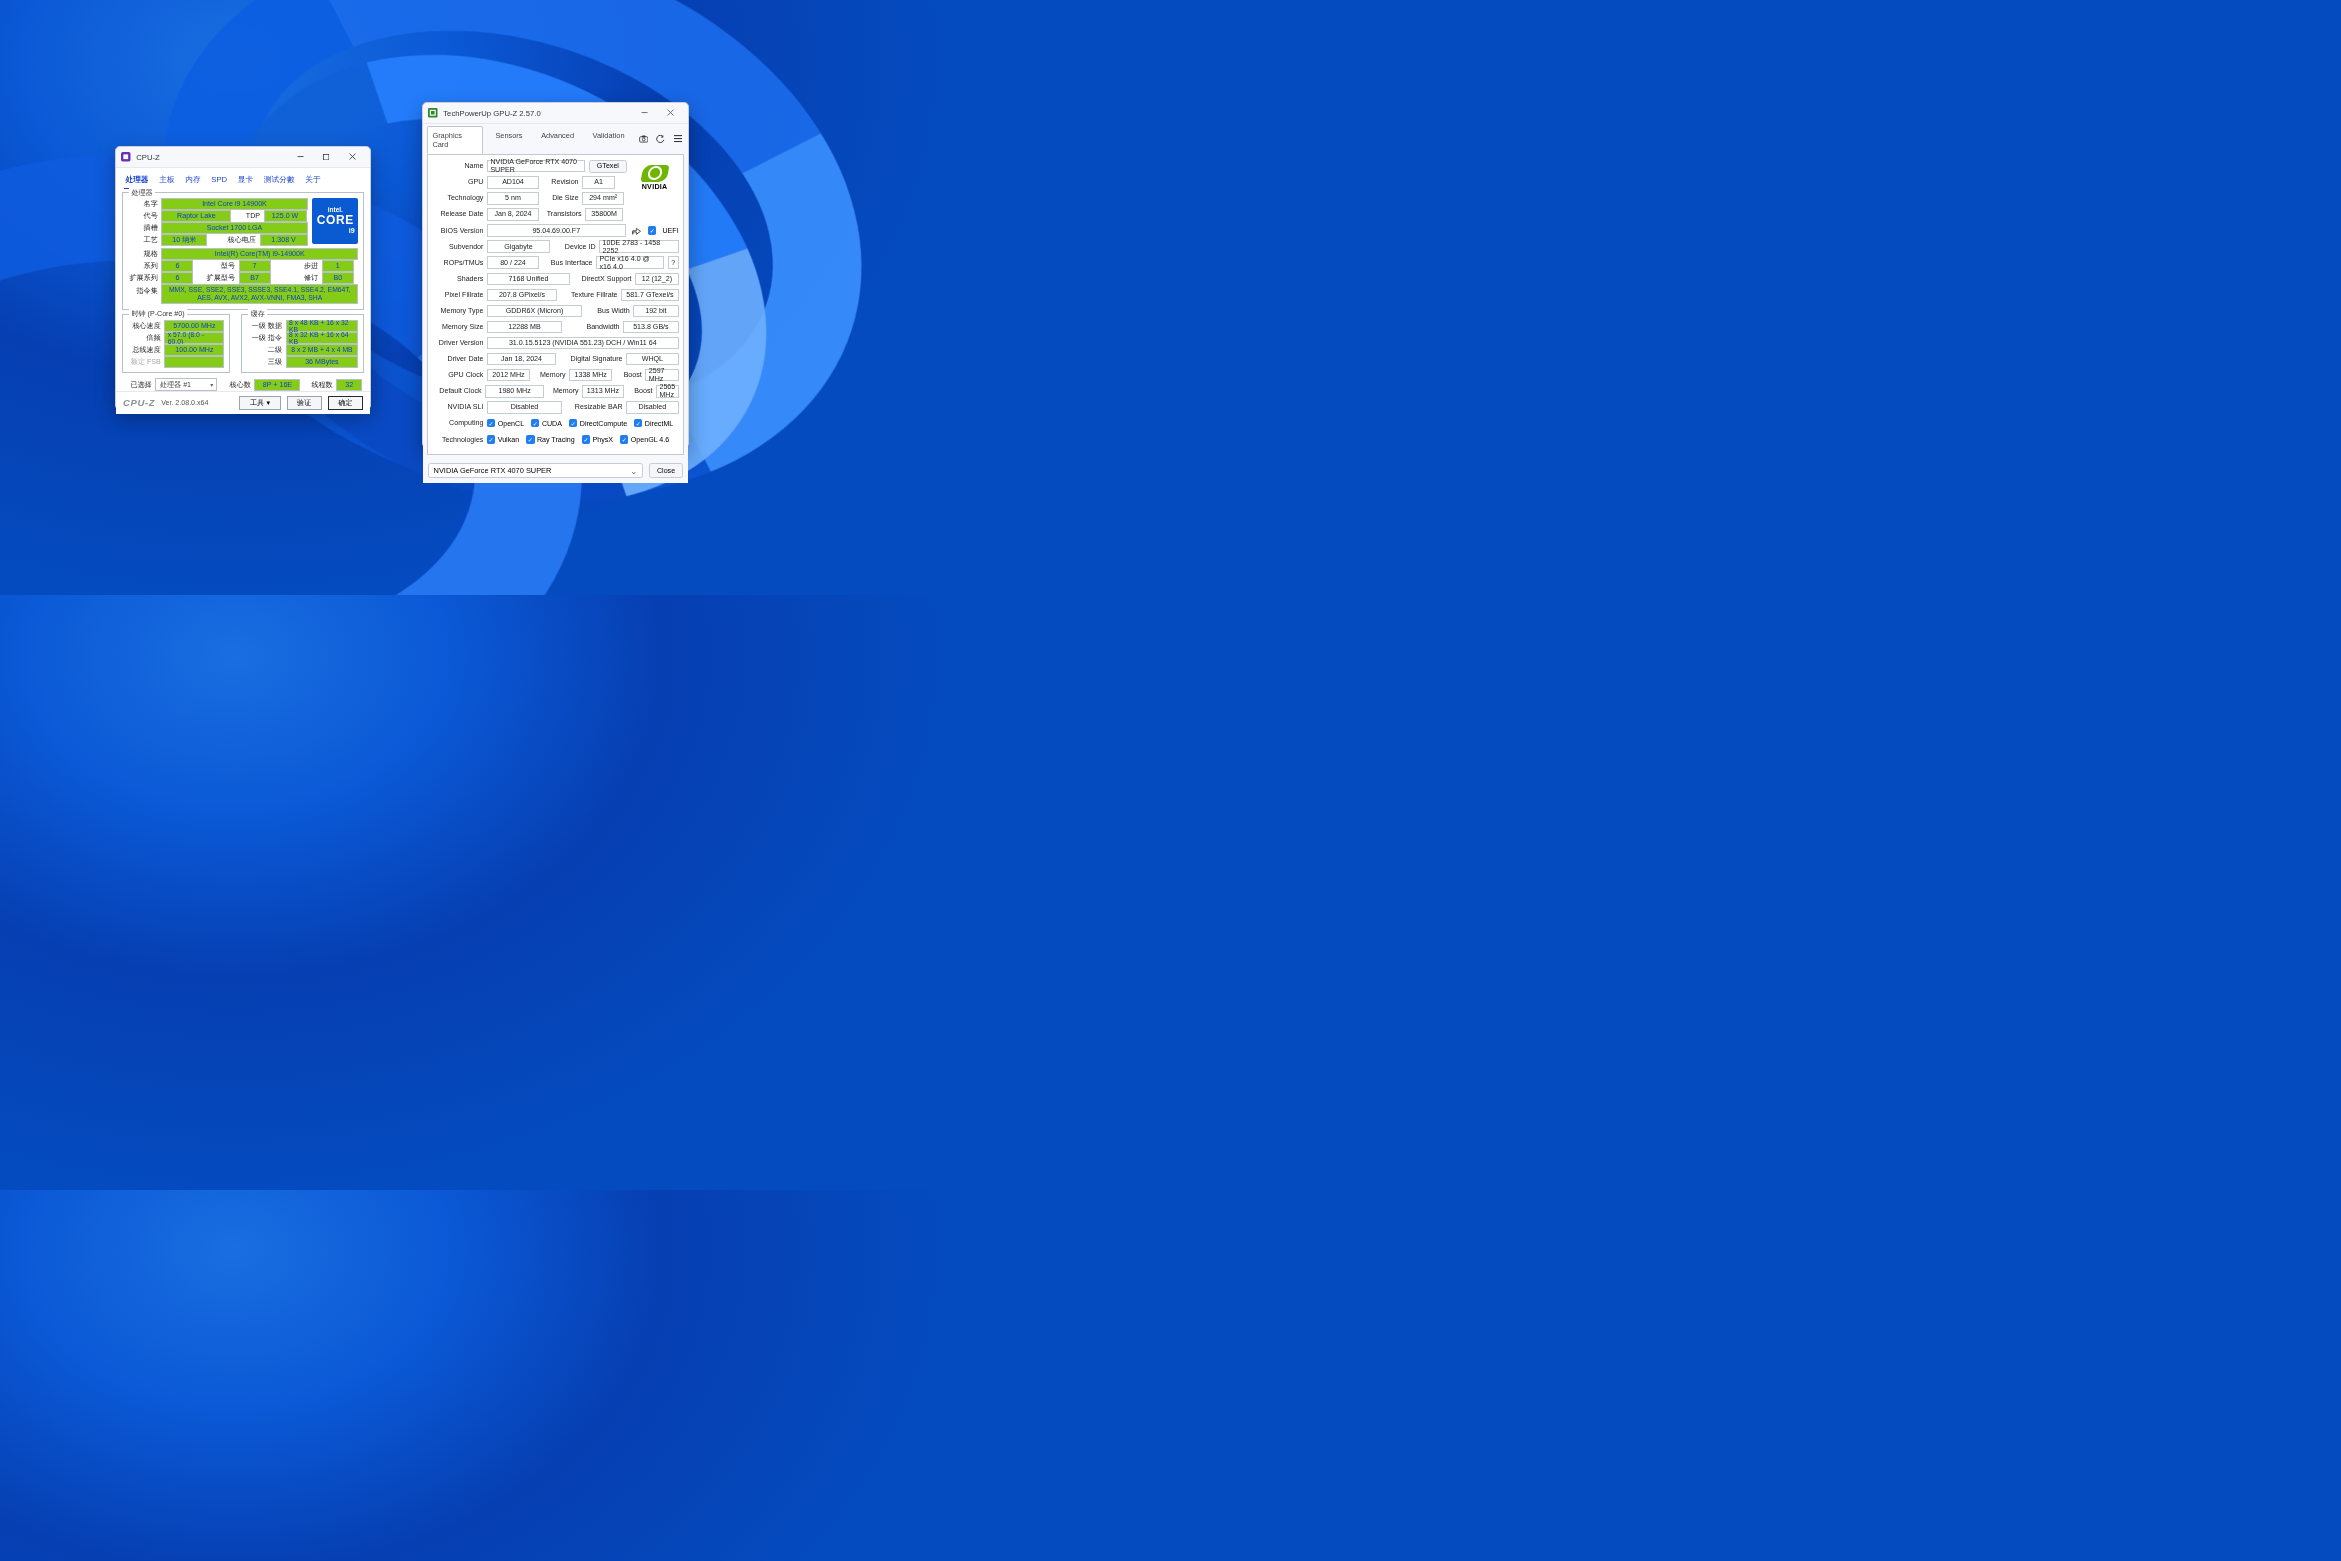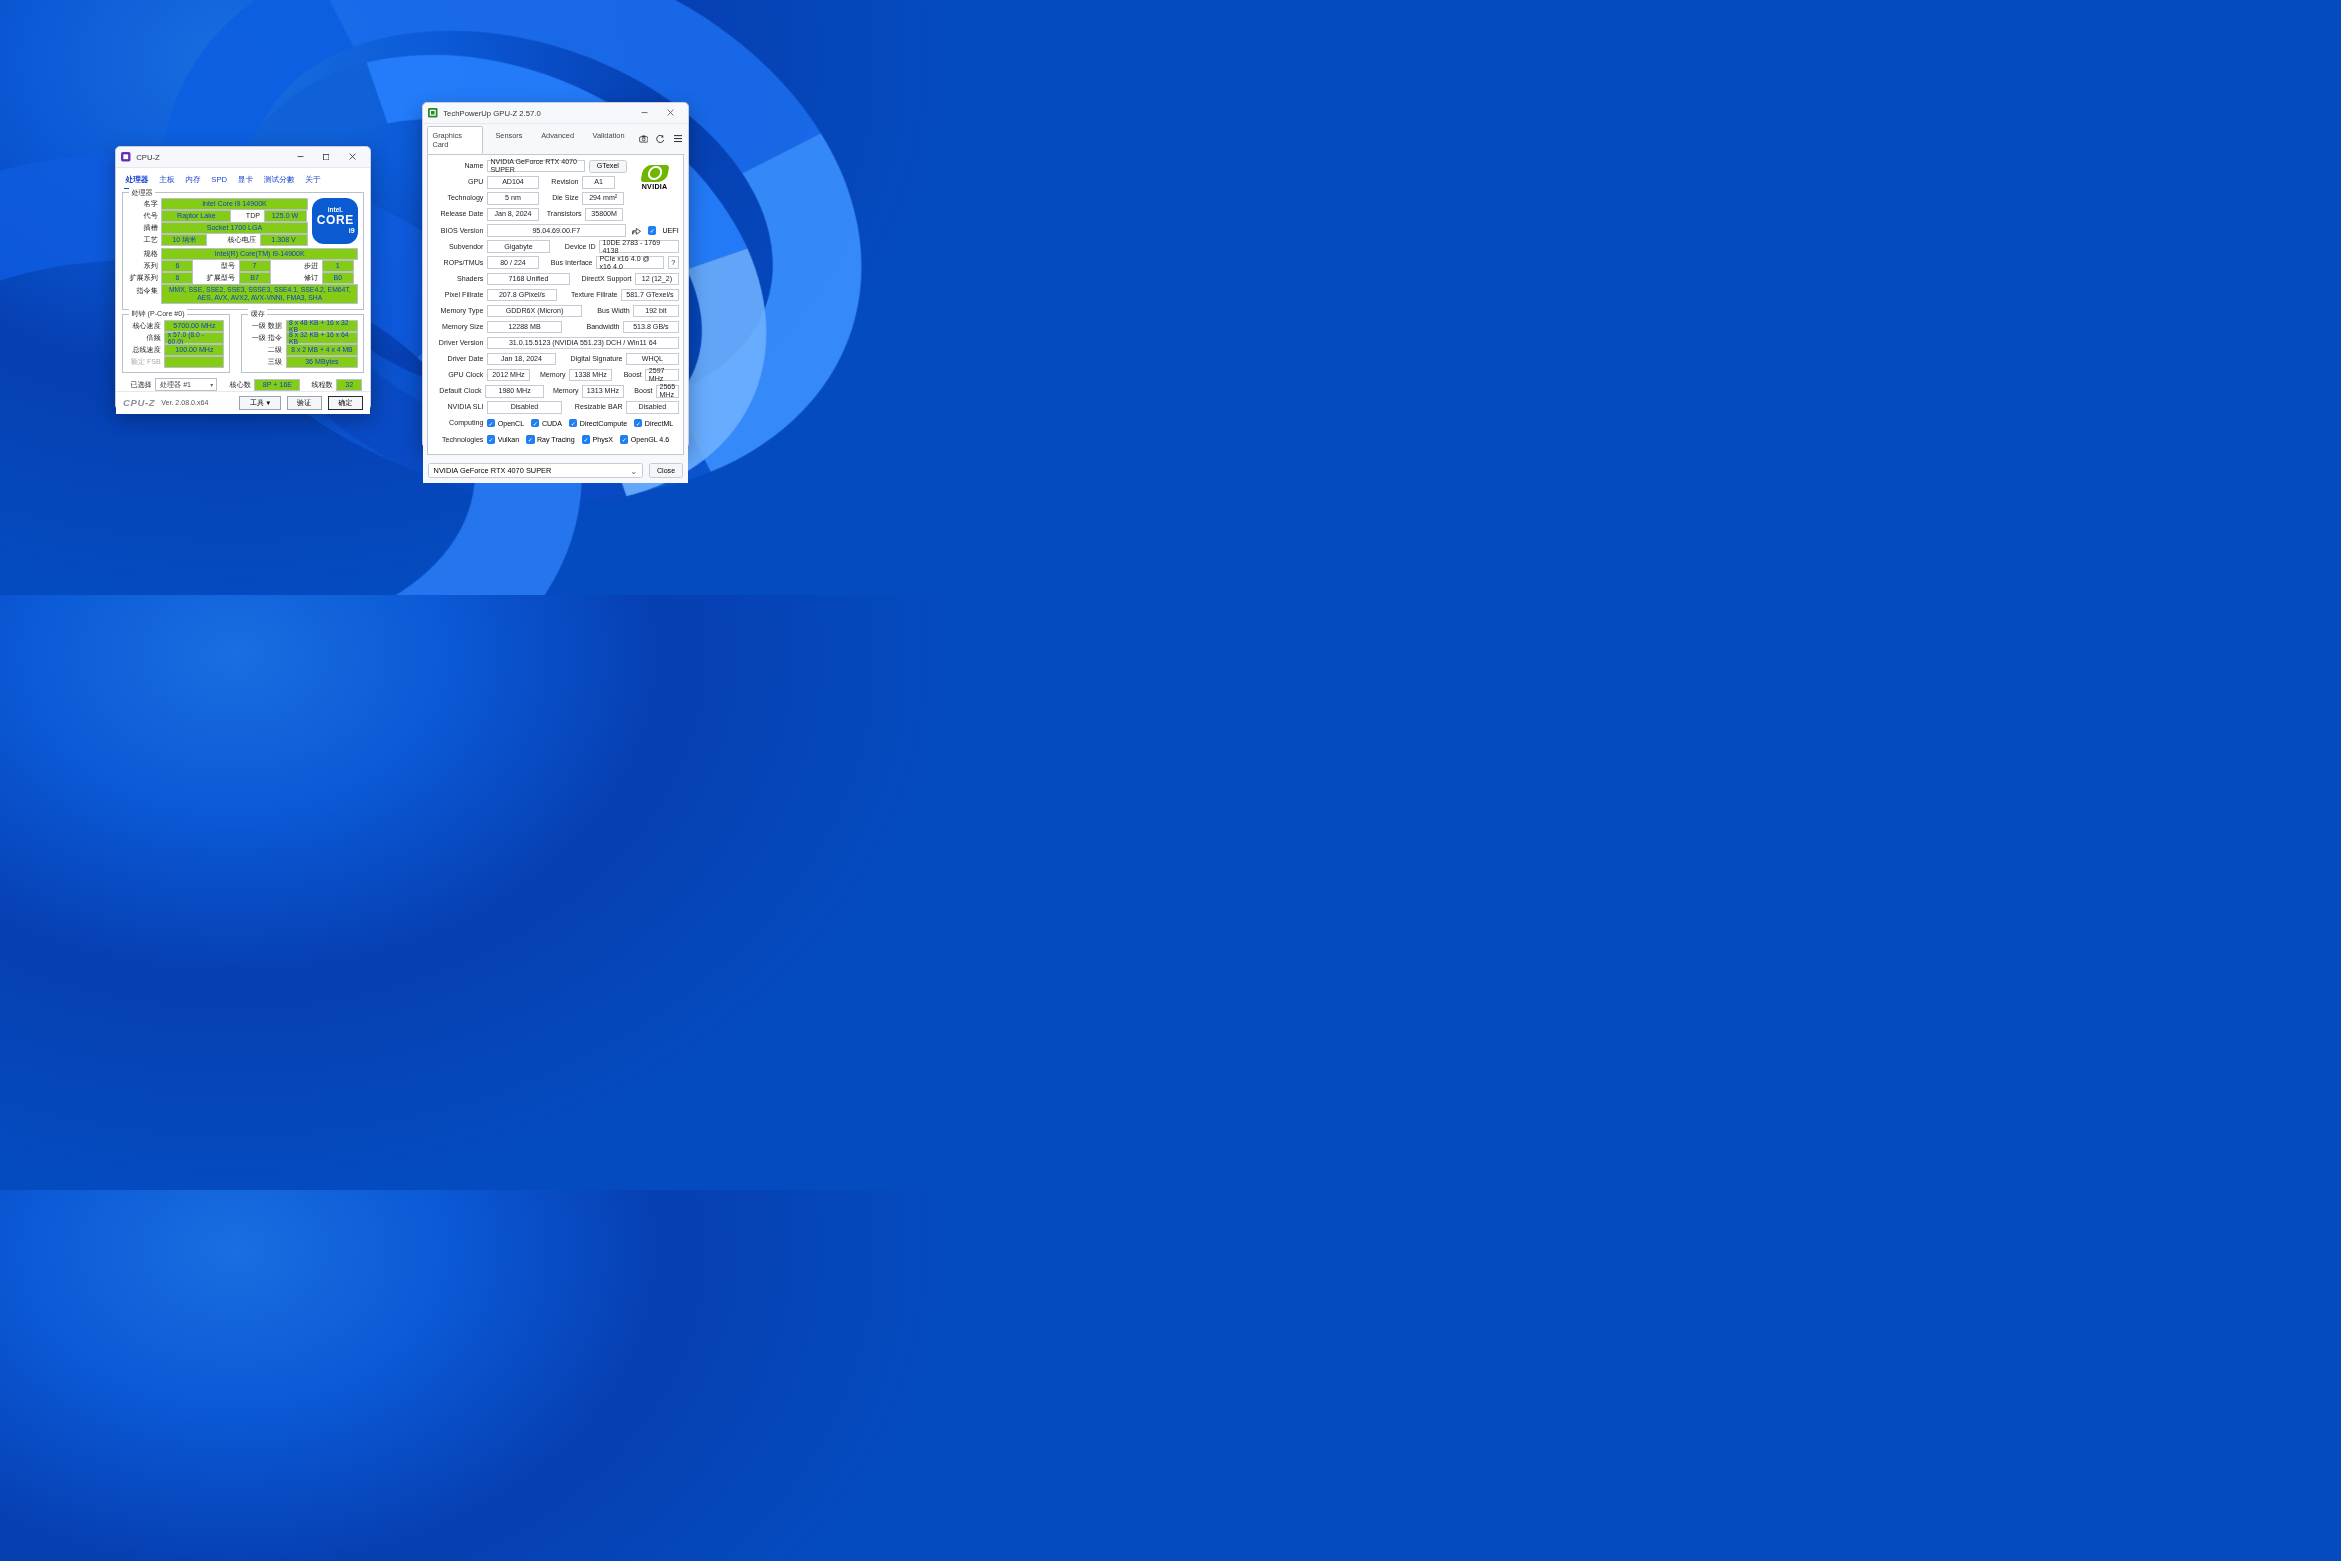--- a/index.html
+++ b/index.html
@@ -24,21 +24,21 @@
 .cpuz { left:115px; top:146px; width:256px; height:264px; }
 .cpuz .tabs { display:flex; gap:8.3px; padding:3.6px 8.3px 0 8.3px; font-size:7.7px; color:#1d47d0; }
 .cpuz .tabs .tab { padding:3px 1.2px; cursor:pointer; }
 .cpuz .tabs .tab.active { border-bottom:1.2px solid #1d47d0; font-weight:600; }
 .cpuz .fieldset { margin:3.6px 6px; border:0.6px solid #b8c0cc; position:relative; padding:4.8px 4.8px 4.8px 4.8px; }
 .cpuz .fieldset .legend { position:absolute; top:-5.4px; left:6px; background:#fff; padding:0 2.4px; font-size:7.1px; color:#333; }
 .row { display:flex; align-items:center; min-height:12px; gap:3.6px; }
 .lbl { text-align:right; color:#222; font-size:7.1px; }
 .val { background:#84cc16; border:0.6px solid #b8c0cc; height:12px; display:flex; align-items:center; justify-content:center; color:#1240ce; font-size:7.1px; padding:0 2.4px; }
 .val.small { font-size:6.8px; }
-.logo-intel { width:46px; height:46px; background:#0a5bd1; color:#fff; display:flex; flex-direction:column; align-items:center; justify-content:center; border-radius:12px; font-weight:700; }
+.logo-intel { width:46px; height:46px; background:#0a5bd1; color:#fff; display:flex; flex-direction:column; align-items:center; justify-content:center; border-radius:2px; font-weight:700; }
 .logo-intel .brand { font-size:6.5px; }
 .logo-intel .core { font-size:12px; letter-spacing:0.6px; }
 .logo-intel .i9 { align-self:flex-end; margin-right:3.6px; font-size:7.1px; font-weight:600; }
 .cpuz-bottom { display:flex; align-items:center; gap:6px; padding:3.6px 7.1px; border-top:0.6px solid #e6e8ee; }
 .cpuz .btn { height:14.3px; border:0.6px solid #9aa2b0; background:#f5f6f9; padding:0 9.5px; font-size:7.1px; display:flex; align-items:center; cursor:pointer; }
 .cpuz .btn.primary { border:0.6px solid #2b2b2b; }
 .sel { height:13px; border:0.6px solid #b8c0cc; background:#fff; display:flex; align-items:center; padding:0 10.7px 0 3.6px; position:relative; color:#444; }
 .sel::after { content:"▾"; position:absolute; right:3px; color:#666; font-size:6px; }
 .cpuz-brand { font-style:italic; color:#8a8f99; font-weight:700; font-size:9.5px; letter-spacing:0.6px; }
 
@@ -324,21 +324,21 @@
               <path d="M3 14 L3 8 L9 8 L9 4 L16 9 L9 14 L9 10 L3 10 Z" fill="none" stroke="#333" stroke-width="1.4"></path>
             </svg>
           </span>
         <span class="chk">✓</span>
           <span style="font-size:7.1px">UEFI</span>
       </div>
       <div class="grow">
           <div class="glbl" style="width:51px">Subvendor</div>
           <div class="gval" style="width:63px">Gigabyte</div>
           <div class="glbl" style="width:42px">Device ID</div>
-          <div class="gval" style="flex:1">10DE 2783 - 1769 4138</div>
+          <div class="gval" style="flex:1">10DE 2783 - 1458 2252</div>
         </div>
       <div class="grow">
           <div class="glbl" style="width:51px">ROPs/TMUs</div>
           <div class="gval" style="width:52px">80 / 224</div>
           <div class="glbl" style="width:50px">Bus Interface</div>
           <div class="gval" style="flex:1">PCIe x16 4.0 @ x16 4.0</div>
           <div class="gval" style="width:10.7px">?</div>
         </div>
       <div class="grow">
           <div class="glbl" style="width:51px">Shaders</div>

